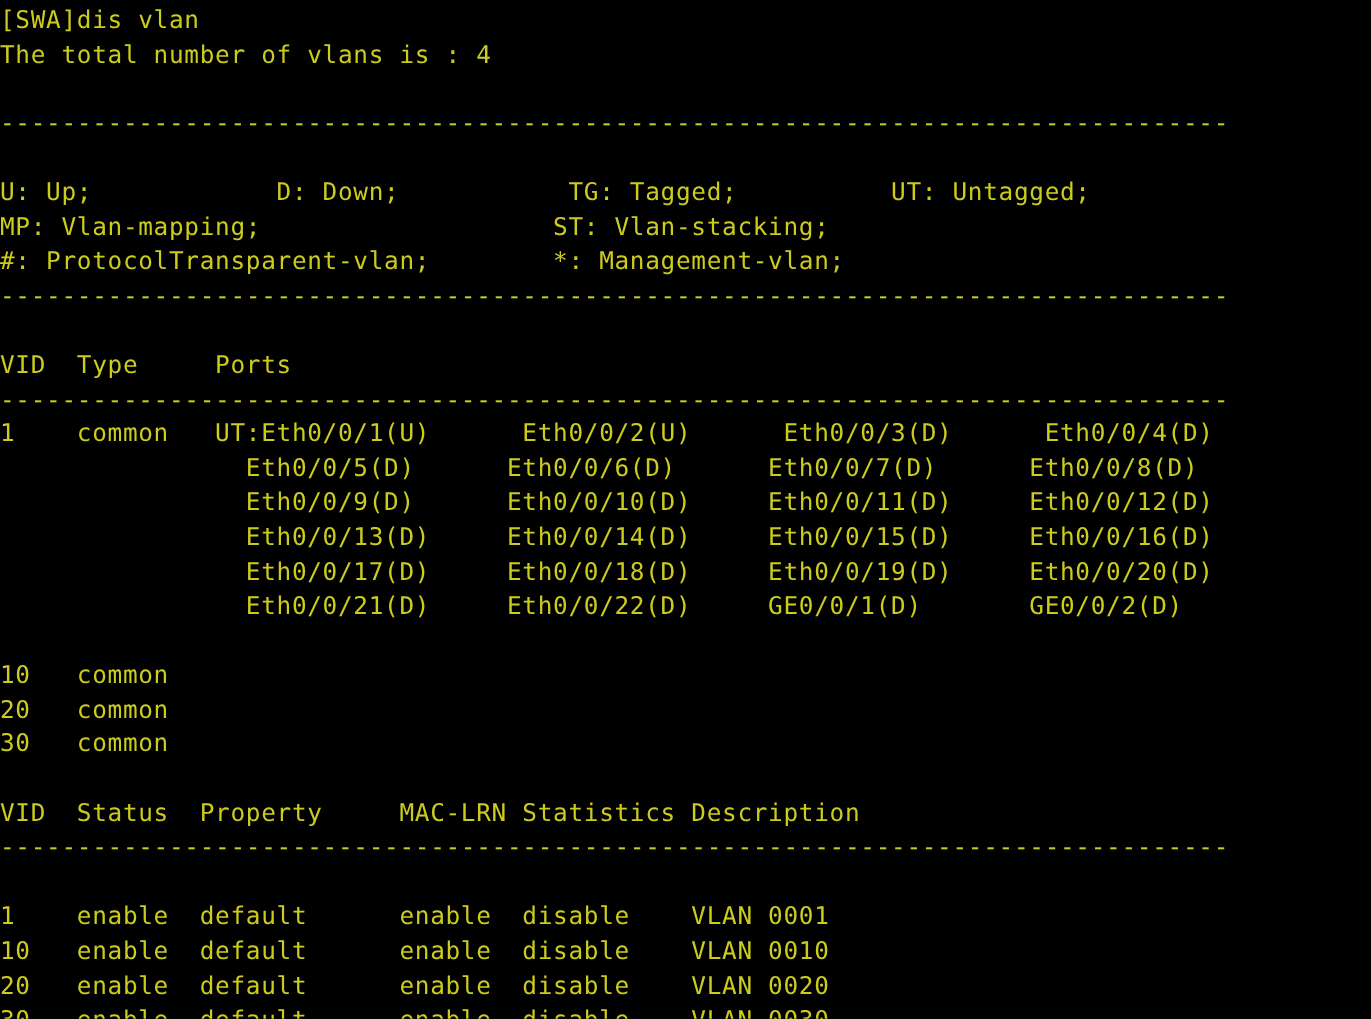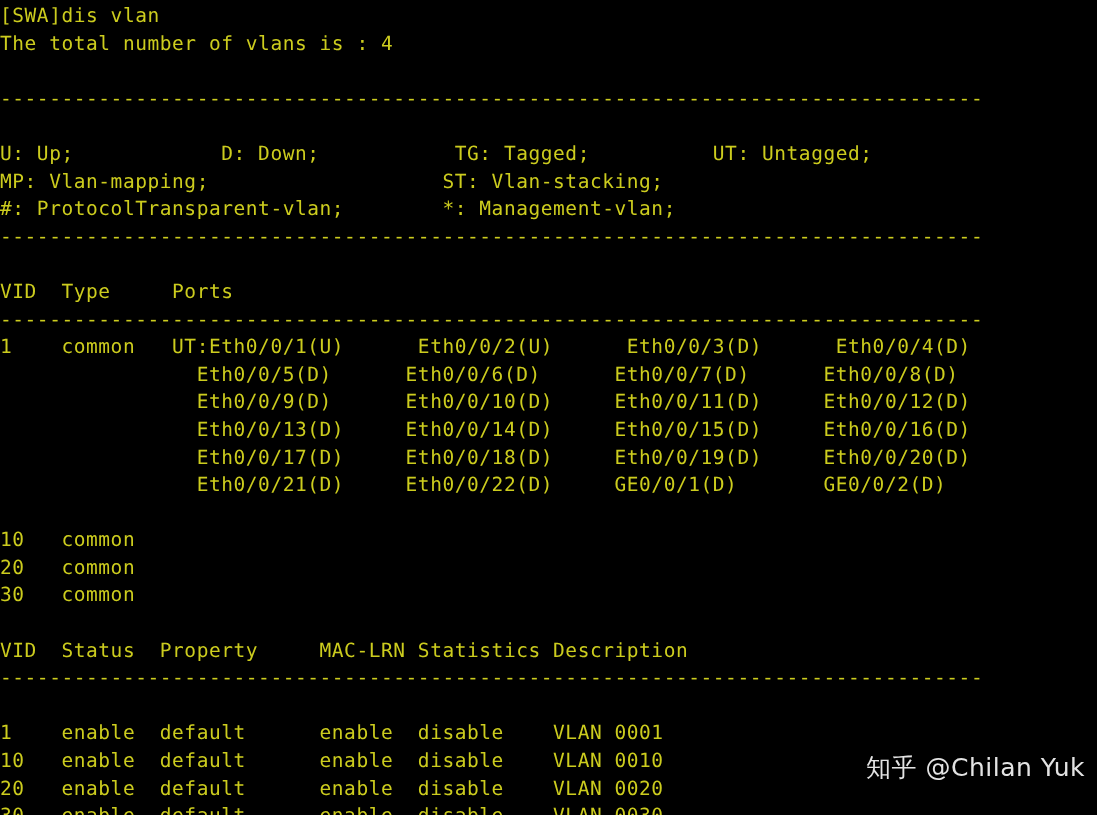--- a/index.html
+++ b/index.html
@@ -92,14 +92,13 @@
     <div class="line">VID  Status  Property     MAC-LRN Statistics Description</div>
     <div class="line sep">--------------------------------------------------------------------------------</div>
     <div class="line blank">&nbsp;</div>
     <div class="line">1    enable  default      enable  disable    VLAN 0001</div>
     <div class="line">10   enable  default      enable  disable    VLAN 0010</div>
     <div class="line">20   enable  default      enable  disable    VLAN 0020</div>
     <div class="line">30   enable  default      enable  disable    VLAN 0030</div>
 
   </div>
 
-  <div id="watermark">知乎 @Chilan Yuk</div>
 </div>
 
 </body></html>

